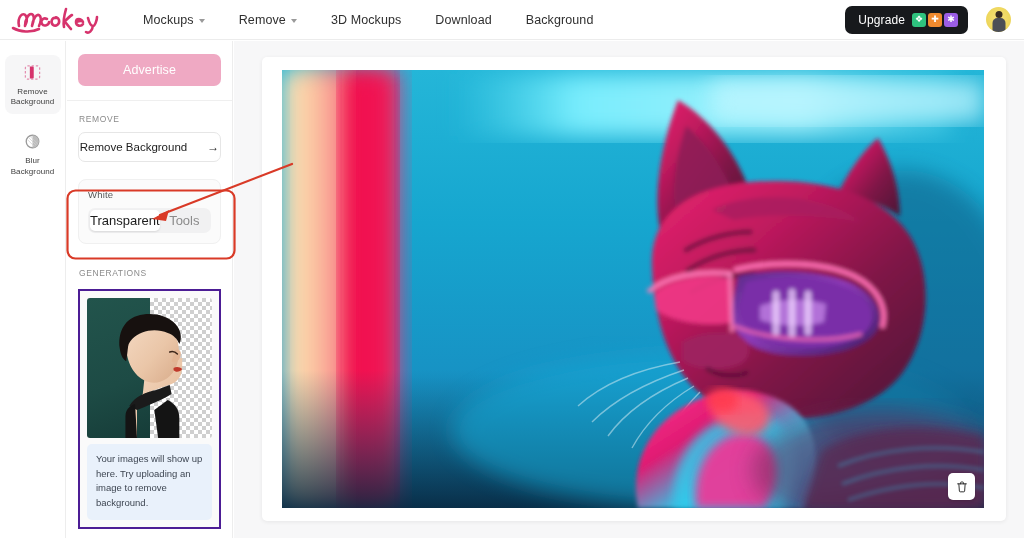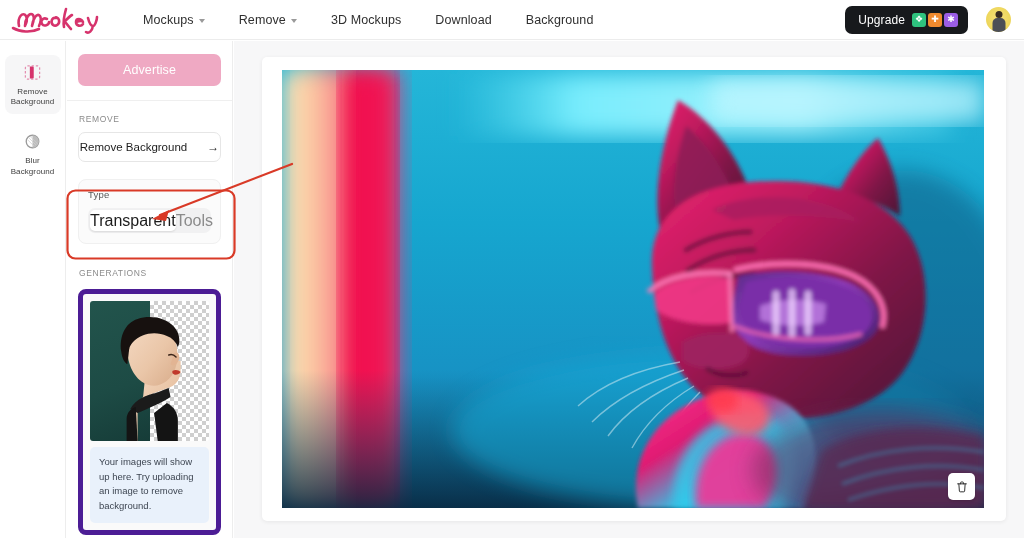--- a/index.html
+++ b/index.html
@@ -107,27 +107,27 @@
   .type-card {
     margin: 17px 11px 0; background: #fbfbfb; border: 1px solid #f0f0f0;
     border-radius: 8px; padding: 9px 9px 10px;
   }
   .type-label { font-size: 9.5px; color: #575757; margin-bottom: 8px; letter-spacing: .2px; }
   .seg {
     display: flex; background: #f1f1f2; border-radius: 7px; padding: 2px; height: 25px;
   }
   .seg-opt {
     flex: 1; display: flex; align-items: center; justify-content: center;
-    font-size: 16px; border-radius: 5px; cursor: pointer; color: #8b8b8b;
+    font-size: 13px; border-radius: 5px; cursor: pointer; color: #8b8b8b;
   }
   .seg-opt.sel { background: #ffffff; color: #1c1c1c; box-shadow: 0 1px 2px rgba(0,0,0,.10); }
 
   .gen-card {
-    margin: 11px 11px 0; background: #fafafa; border: 5px solid #4c1d95;
-    border-radius: 8px; padding: 7px;
+    margin: 11px 11px 0; background: #fafafa; border: 2px solid #4c1d95;
+    border-radius: 0; padding: 7px;
   }
   .gen-thumb {
     width: 100%; height: 140px; border-radius: 3px; overflow: hidden;
     position: relative; background: #ffffff;
   }
   .thumb-left {
     position: absolute; left: 0; top: 0; width: 50%; height: 100%;
     background: linear-gradient(160deg, #22544c 0%, #1d4b45 60%, #163c38 100%);
   }
   .thumb-right {
@@ -252,21 +252,21 @@
     </div>
 
     <div class="section-title">REMOVE</div>
 
     <div class="remove-bg-btn">
       <span>Remove Background</span>
       <span class="arrow-r">→</span>
     </div>
 
     <div class="type-card">
-      <div class="type-label">Type</div>
+      <div class="type-label">White</div>
       <div class="seg">
         <div class="seg-opt sel">Transparent</div>
         <div class="seg-opt">Tools</div>
       </div>
     </div>
 
     <div class="section-title" style="margin-top:24px">GENERATIONS</div>
 
     <div class="gen-card">
       <div class="gen-thumb">

